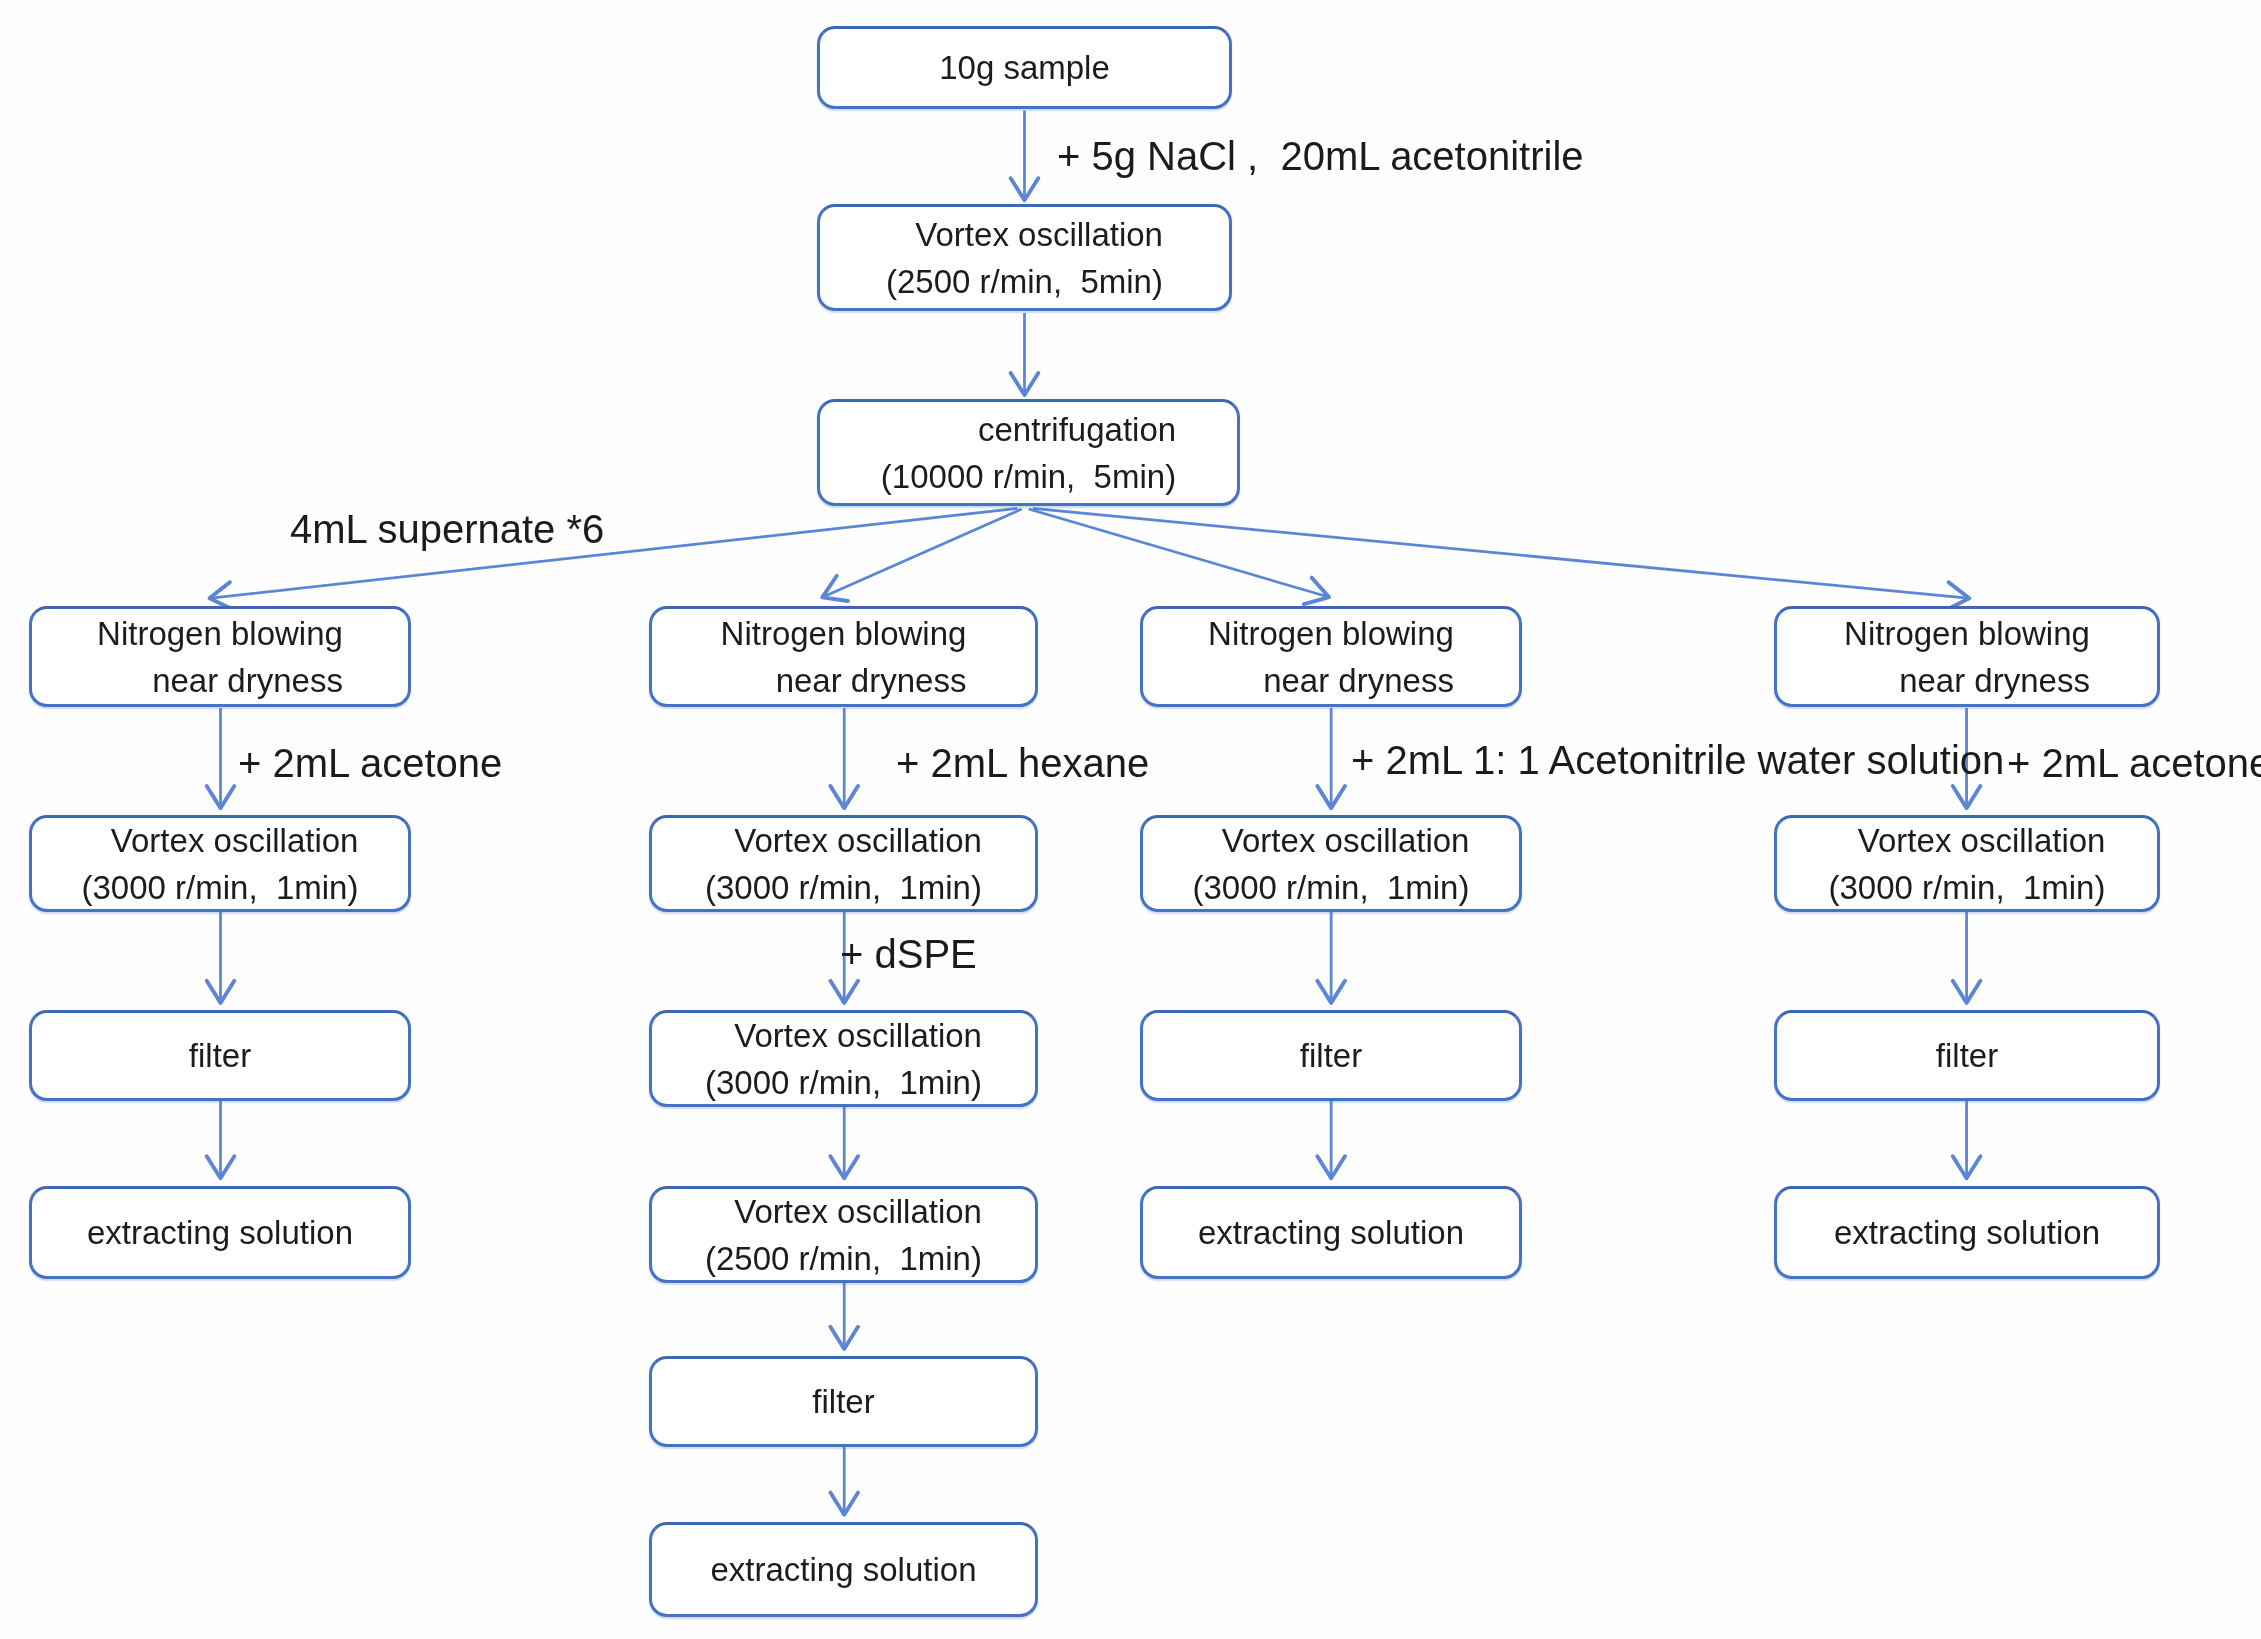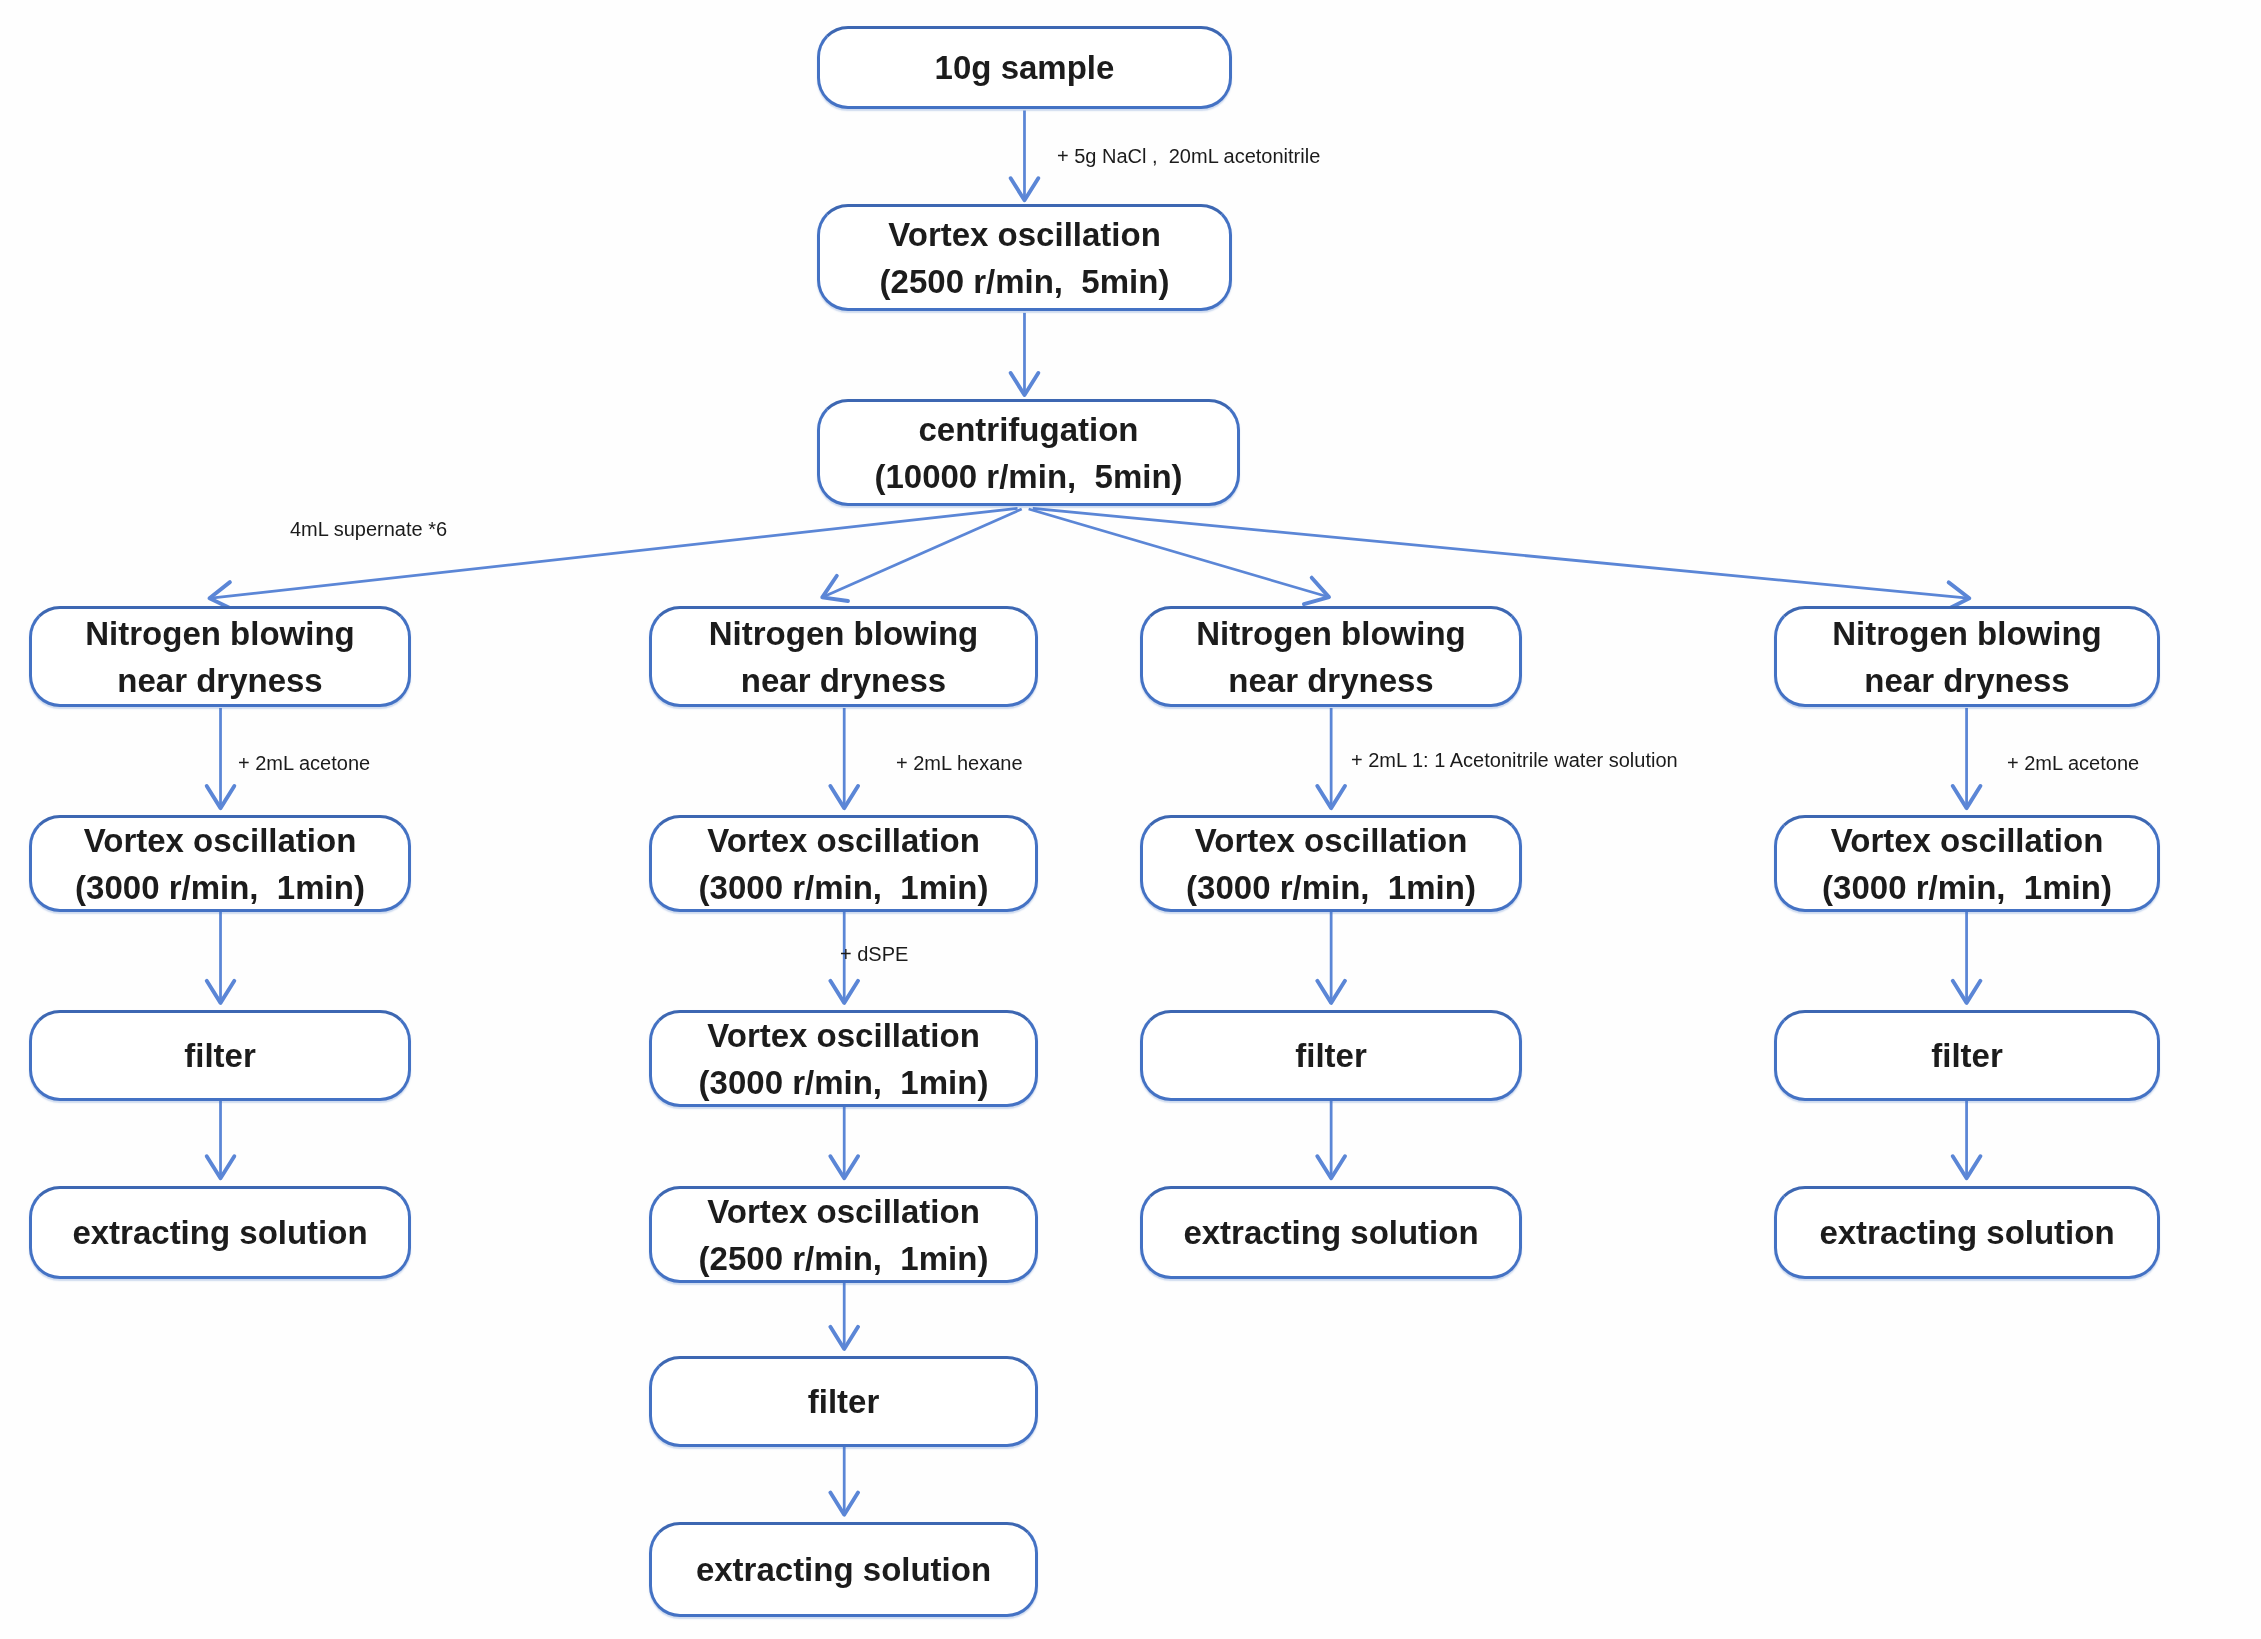--- a/index.html
+++ b/index.html
@@ -9,35 +9,34 @@
     background:#fefefe;
     font-family:"Liberation Sans","DejaVu Sans",sans-serif;
     overflow:hidden;
   }
   .box{
     position:absolute;
     box-sizing:border-box;
     background:#ffffff;
     border:3.5px solid #4472C4;
     border-top-color:#3d67b2;
-    border-radius:31px;
+    border-radius:18px;
     display:flex;
     align-items:center;
     justify-content:center;
-    text-align:center;
+    text-align:right;
     font-size:33px;
     line-height:47px;
     color:#1c1c1c;
     white-space:pre-wrap;
     box-shadow:0 1.4px 1.4px rgba(68,114,196,0.25);
-    font-weight:bold;
   }
   .lbl{
     position:absolute;
-    font-size:20px;
+    font-size:40px;
     line-height:37px;
     color:#1b1b1b;
     white-space:pre;
   }
   #arrow-layer{
     position:absolute;
     left:0;top:0;width:2261px;height:1639px;
     pointer-events:none;
   }
 </style>

